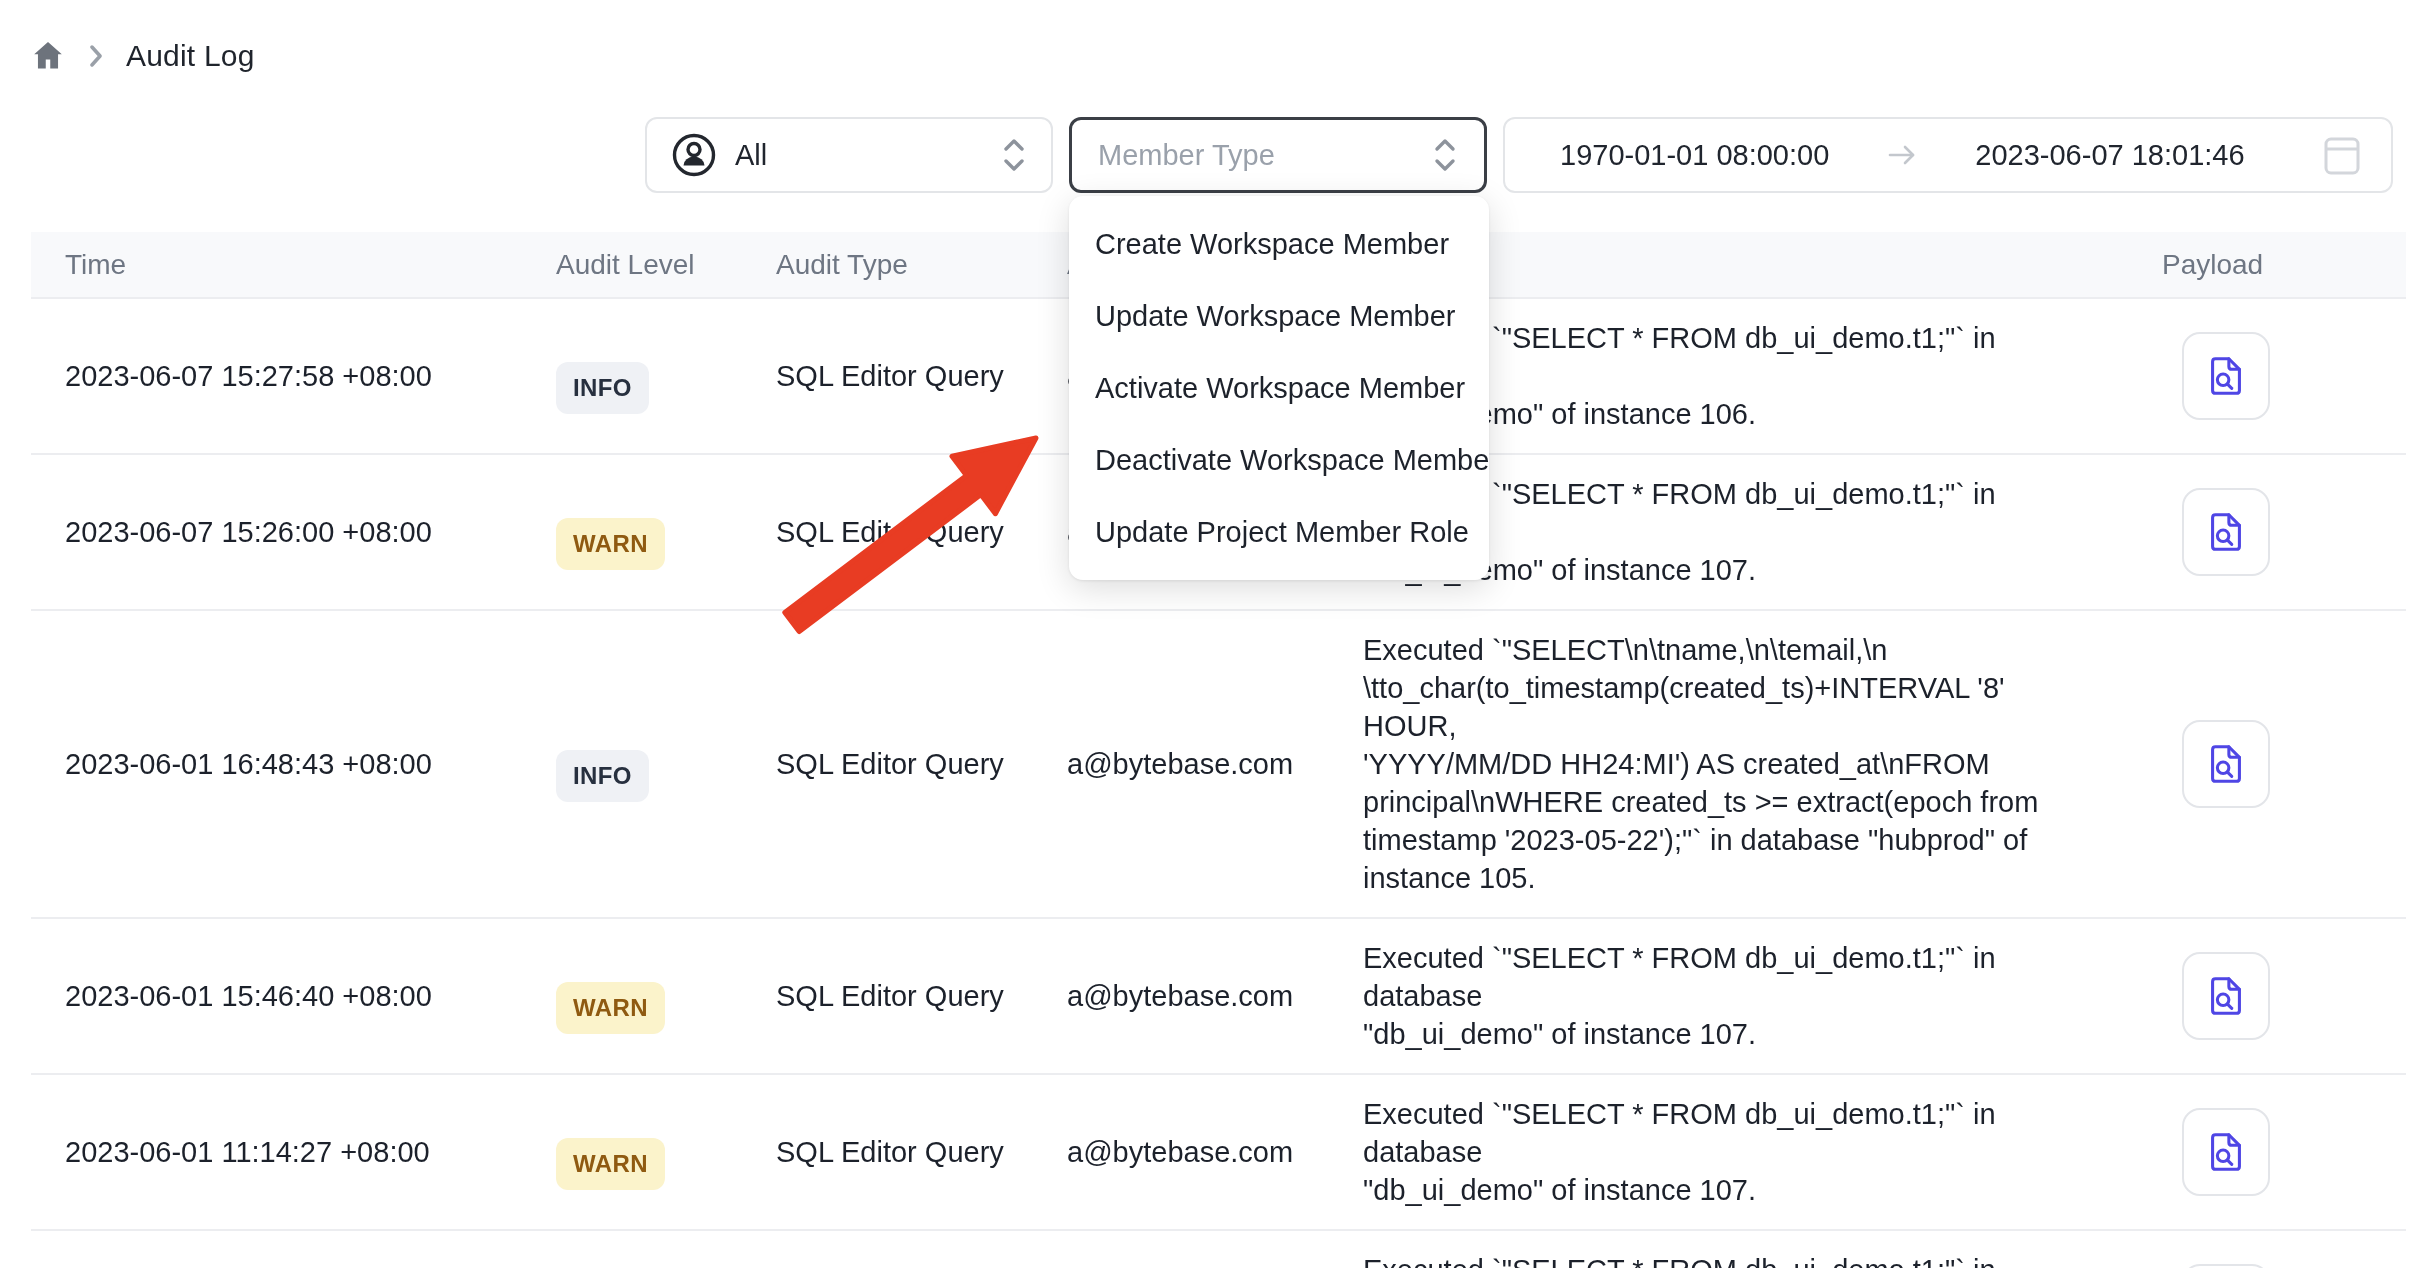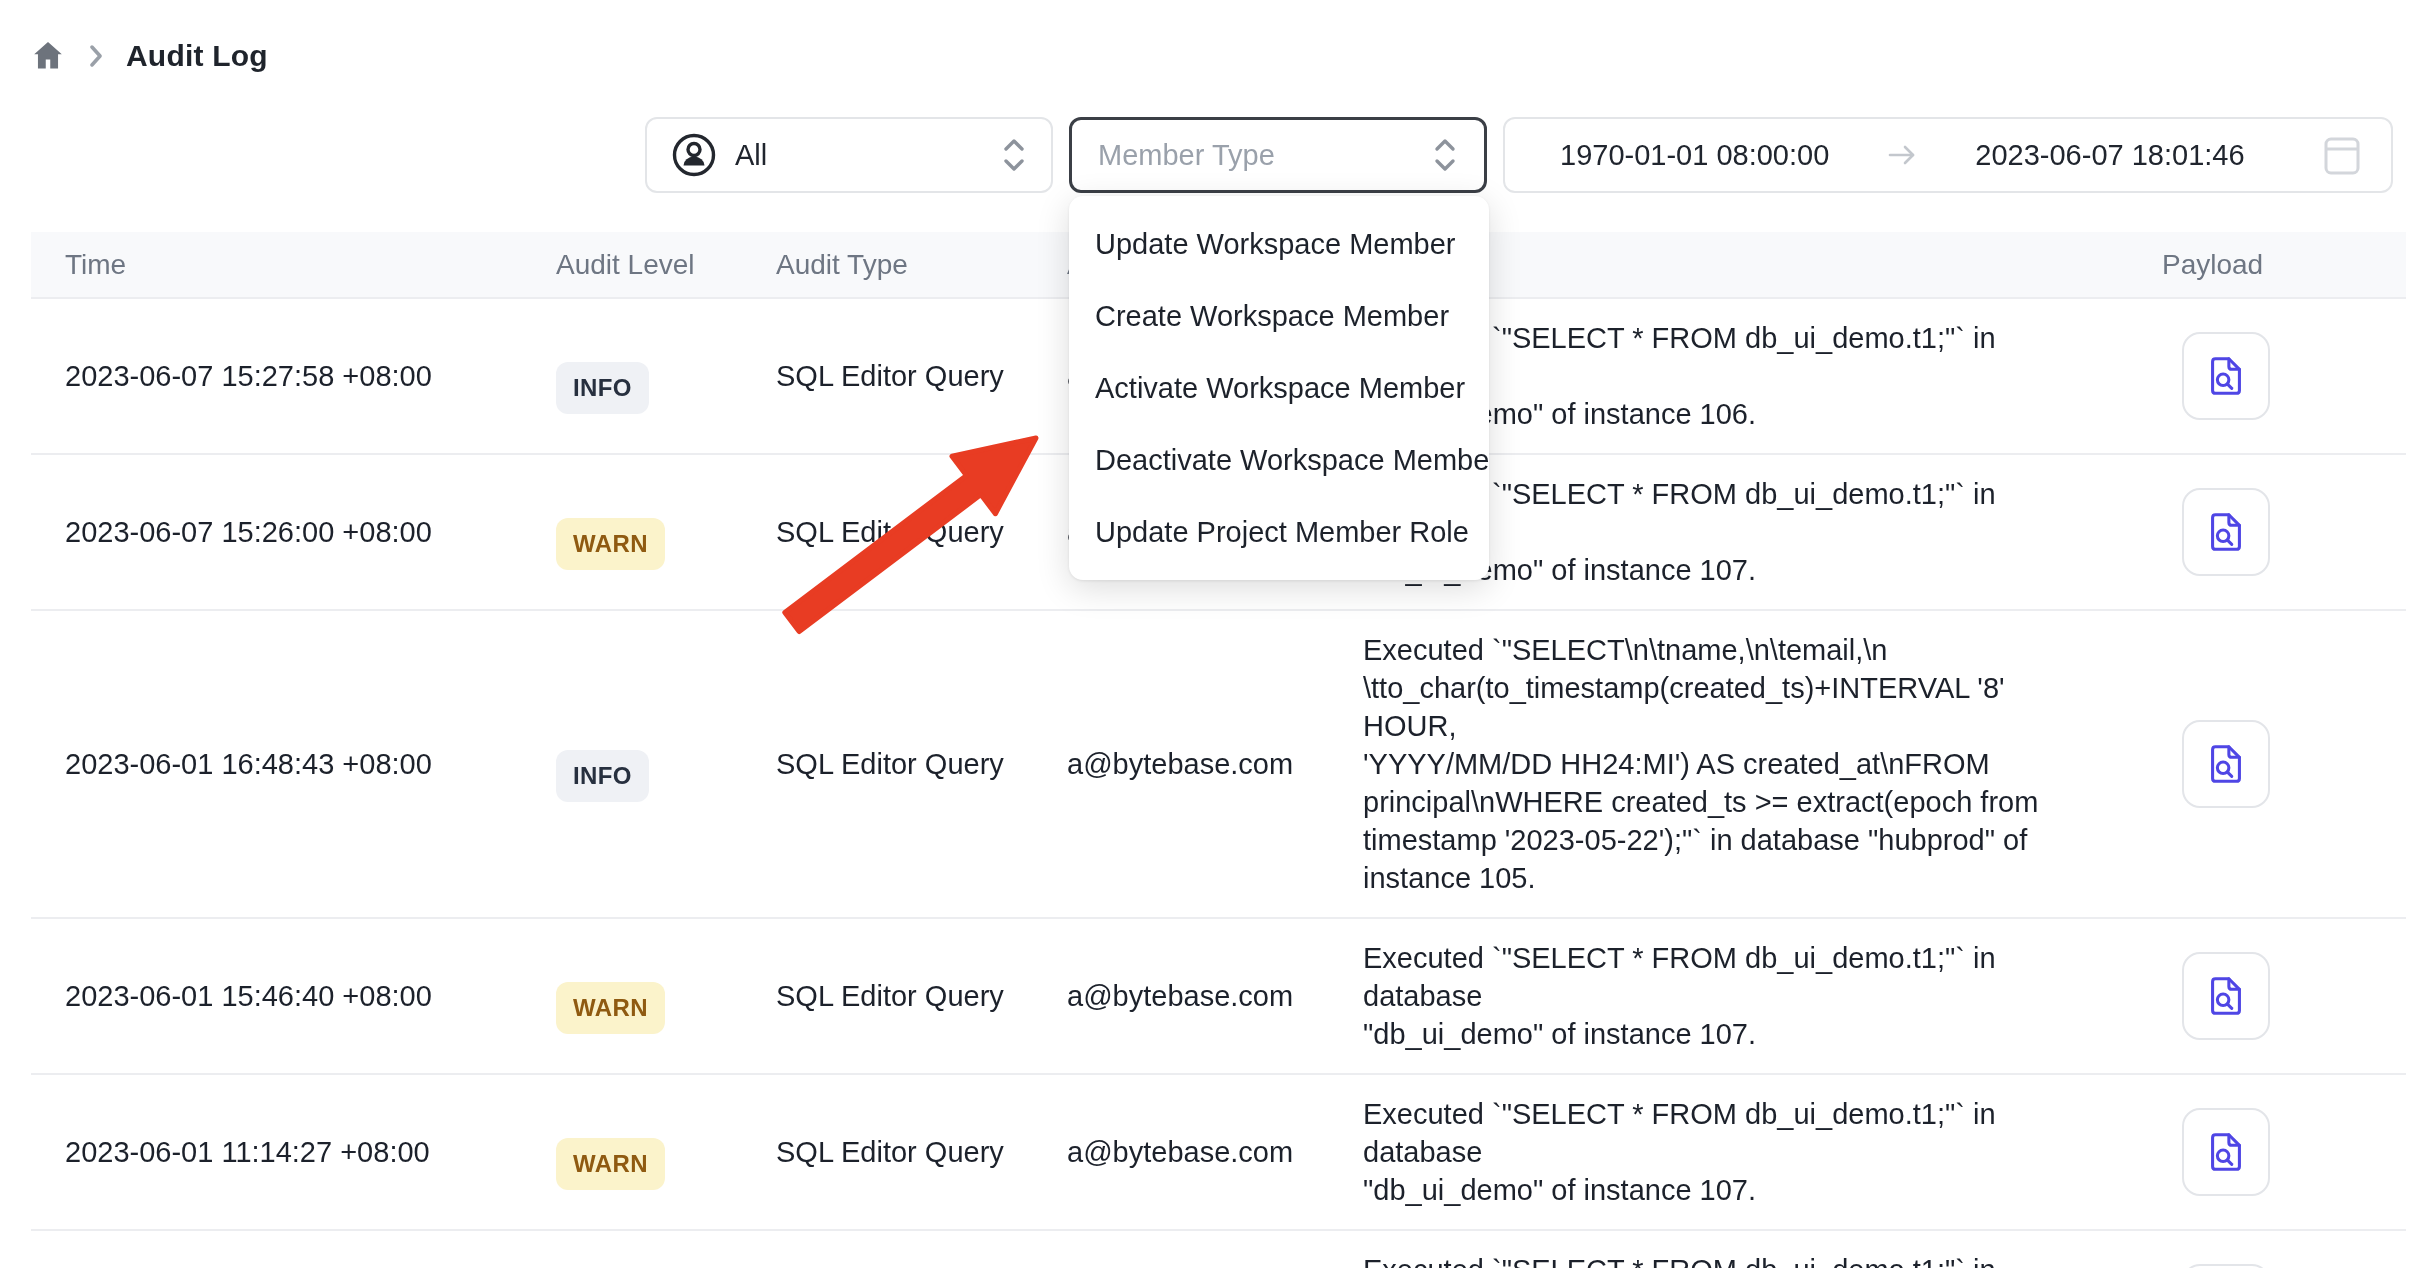--- a/index.html
+++ b/index.html
@@ -4,21 +4,21 @@
 <style>
   * { margin:0; padding:0; box-sizing:border-box; }
   html,body { width:2410px; height:1268px; overflow:hidden; background:#ffffff;
     font-family:"Liberation Sans","DejaVu Sans",sans-serif; color:#1c212b; }
   body { position:relative; }
 
   
   .breadcrumb { position:absolute; left:30px; top:38px; display:flex; align-items:center; gap:20px; }
   .home-icon svg { display:block; }
   .crumb-sep svg { display:block; }
-  .page-title { font-size:30px; font-weight:700; color:#1f242c; letter-spacing:.2px; }
+  .page-title { font-size:30px; font-weight:400; color:#1f242c; letter-spacing:.2px; }
 
   
   .filters { position:absolute; left:645px; top:117px; display:flex; gap:16px; align-items:stretch; }
   .field { height:76px; background:#fff; border:2px solid #e3e5e8; border-radius:12px;
            display:flex; align-items:center; font-size:29px; color:#20252e; }
   .actor-select { width:408px; padding:0 24px; }
   .actor-select .sel-label { margin-left:18px; }
   .type-select { width:418px; padding:0 26px; border:3px solid #3b3f46; }
   .type-select .placeholder { color:#9aa1ab; }
   .updown { margin-left:auto; }
@@ -242,22 +242,22 @@
       <td>
           <div class="payload-btn">
         </div>
         </td>
     </tr>
 
   </tbody>
 </table>
 
 <div class="dropdown-panel">
+  <div class="dropdown-item">Create Workspace Member</div>
   <div class="dropdown-item">Update Workspace Member</div>
-  <div class="dropdown-item">Create Workspace Member</div>
   <div class="dropdown-item">Activate Workspace Member</div>
   <div class="dropdown-item">Deactivate Workspace Member</div>
   <div class="dropdown-item">Update Project Member Role</div>
 </div>
 
 <svg class="red-arrow" width="292" height="230" viewBox="0 0 292 230">
   <polygon points="16.8,200.4 198.5,63.4 184,44.3 268,26 227.4,101.7 212.9,82.6 31.2,219.6" fill="#e83c23" stroke="#e83c23" stroke-width="5" stroke-linejoin="round"></polygon>
 </svg>
 
 </body></html>

